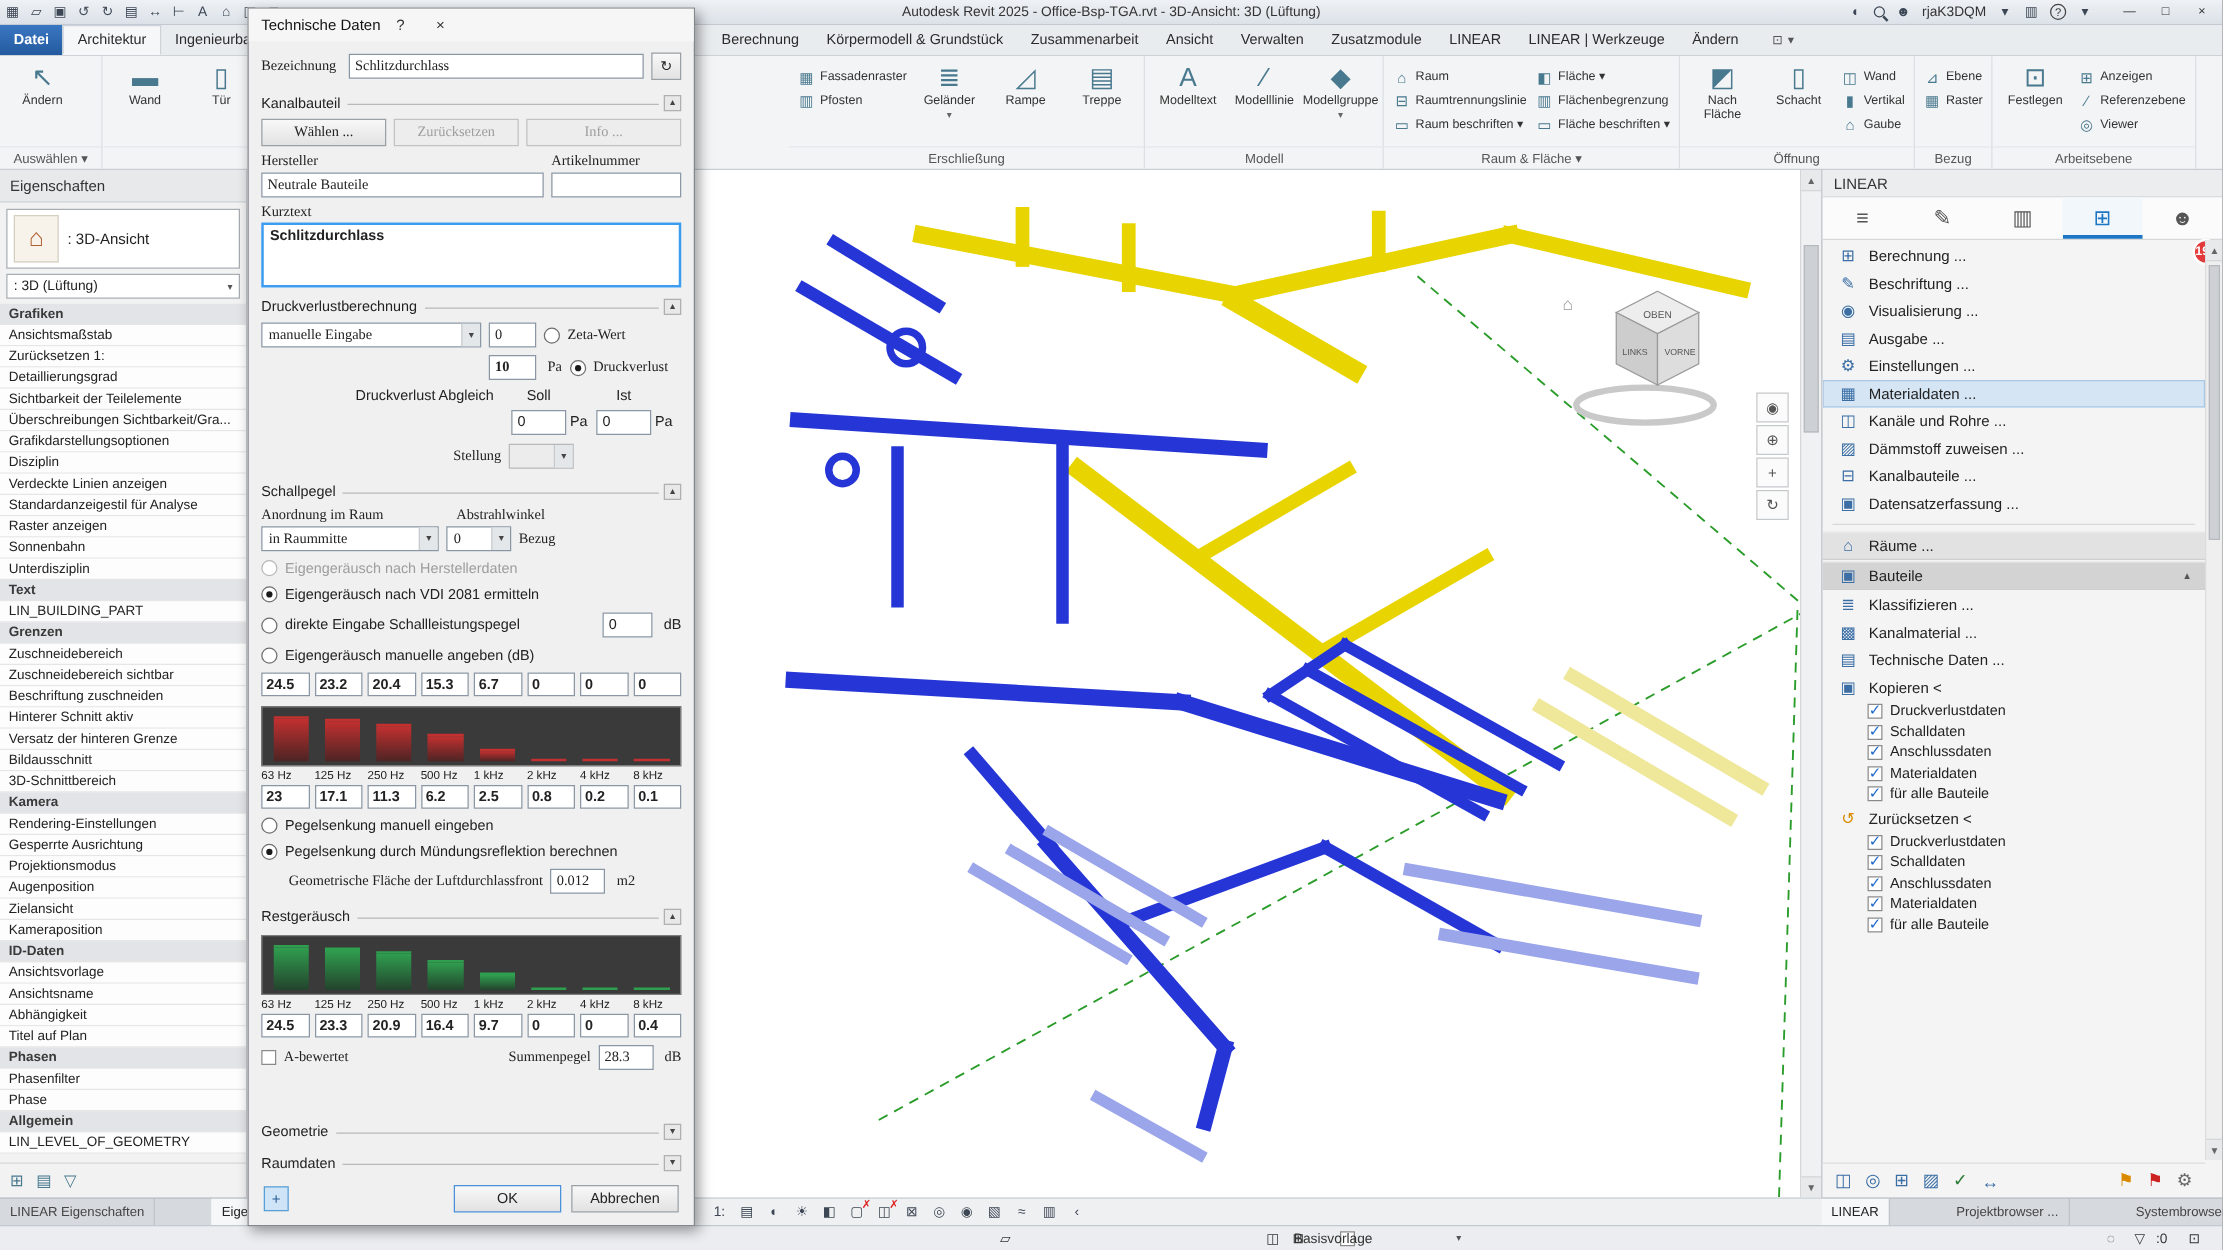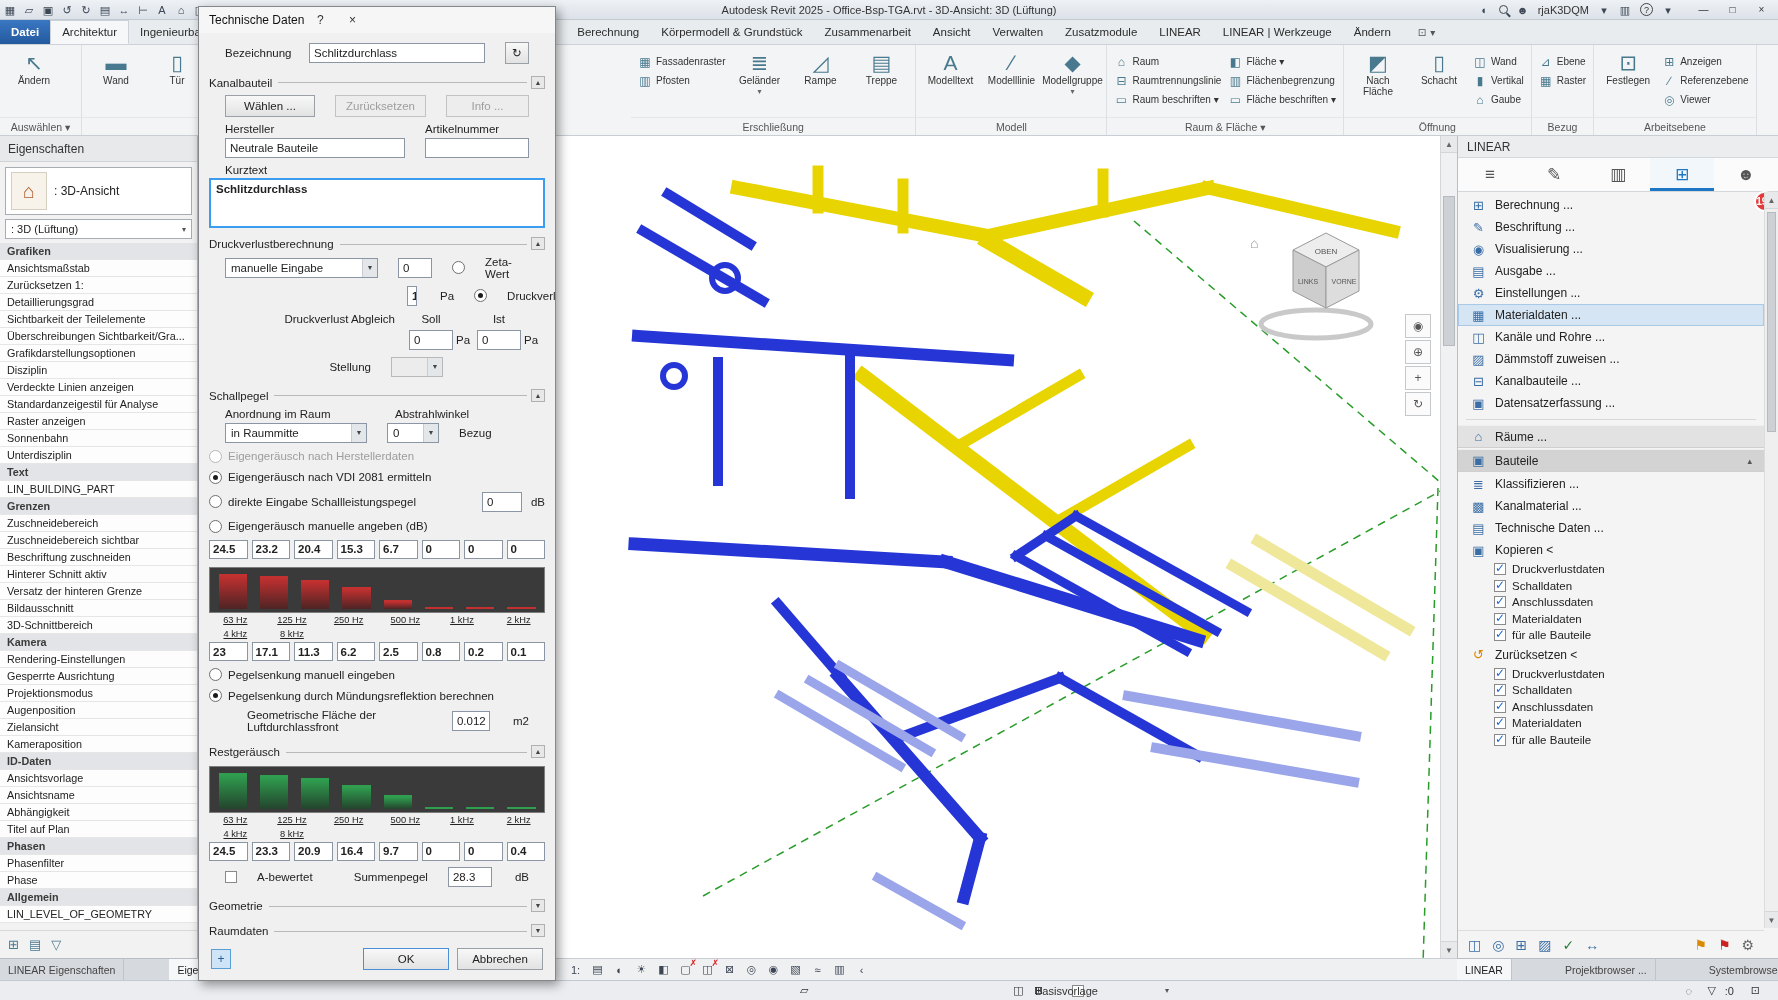--- a/index.html
+++ b/index.html
@@ -103,39 +103,39 @@
   #statusbar { position:absolute; left:0; top:980px; width:100%; height:20px; background:#ebedf0; border-top:1px solid #c3c9d1; font-size:11px; color:#333; }
   .sb-abs { position:absolute; top:0; height:19px; display:flex; align-items:center; gap:5px; }
 
   
   #dialog { position:absolute; left:198px; top:6px; width:358px; height:975px; background:#f0f0f0;
     border:1px solid #84888d; box-shadow:3px 4px 10px rgba(0,0,0,.4); display:flex; flex-direction:column; font-size:11.5px; z-index:50; }
   .dlg-title { height:26px; background:#f6f6f6; display:flex; align-items:center; padding-left:10px; font-size:12px; color:#111; flex:0 0 auto; }
   .dlg-tbtn { width:32px; height:26px; display:flex; align-items:center; justify-content:center; font-size:12px; color:#333; }
   .dlg-tbtn:first-of-type { margin-left:auto; }
   .dlg-body { flex:1; display:flex; flex-direction:column; padding:6px 10px 6px 10px; overflow:hidden; }
-  .frow { display:flex; align-items:center; gap:20px; margin:3px 16px; }
+  .frow { display:flex; align-items:center; gap:6px; margin:3px 0;font-family:Liberation Serif, serif; }
   .tbox { background:#fff; border:1px solid #8a96a3; height:20px; display:flex; align-items:center; padding:0 4px; overflow:hidden; white-space:nowrap; }
   .gridbox { height:19px; padding:0 3px;font-weight:bold; }
   .combo { background:#fff; border:1px solid #8a96a3; height:20px; display:flex; align-items:center; padding-left:5px; }
   .combo .car { margin-left:auto; width:15px; align-self:stretch; background:#e4e7ea; border-left:1px solid #c8ccd0; display:flex; align-items:center; justify-content:center; font-size:7px; color:#444; }
   .combo.disabled { background:#ececec; color:#999; border-color:#b9b9b9; }
   .btn { background:linear-gradient(#f8f8f8,#e2e2e2); border:1px solid #9aa0a6; height:22px; padding:0 10px;
     display:flex; align-items:center; justify-content:center; color:#222; }
   .btn.disabled { color:#9e9e9e; background:#ededed; border-color:#c2c2c2; }
   .sect-head { display:flex; align-items:center; gap:6px; height:18px; margin-top:7px; position:relative; padding-right:18px; color:#222; }
   .shline { flex:1; border-top:1px solid #b8b8b8; }
   .sarr { position:absolute; right:0; top:2px; width:14px; height:13px; background:#e8e8e8; border:1px solid #b0b0b0; font-size:7px; display:flex; align-items:center; justify-content:center; color:#444; }
   .radio { width:13px; height:13px; border:1px solid #6f6f6f; border-radius:50%; background:#fff; position:relative; flex:0 0 auto; }
   .radio.sel::after { content:""; position:absolute; inset:3px; background:#1b1b1b; border-radius:50%; }
   .radio.off { border-color:#b7b7b7; }
   .rrow { display:flex; align-items:center; gap:6px; margin:4px 0; }
   .rrow.disabled { color:#9d9d9d; }
   .grid8 { display:grid; grid-template-columns:repeat(8,1fr); gap:4px; margin:3px 0; }
-  .freq8 { display:grid; grid-template-columns:repeat(6,1fr); gap:4px; font-size:9.3px; text-align:center; color:#222; margin-top:2px;text-decoration:underline; }
+  .freq8 { display:grid; grid-template-columns:repeat(8,1fr); gap:4px; font-size:9.3px; color:#222; margin-top:2px; }
   .chart { height:48px; background:#3a3a3a; border:1px solid #7d7d7d; display:grid; grid-template-columns:repeat(8,1fr); gap:2px; padding:3px; margin-top:5px; }
   .ccell { display:flex; align-items:flex-end; justify-content:center; }
   .cbar { width:72%; }
   .textarea { background:#fff; border:2px solid #3b9cf0; height:52px; padding:3px 5px; font-weight:bold; margin-top:2px; }
   .abg { display:grid; grid-template-columns:1fr 44px 24px 44px 24px; align-items:center; row-gap:5px; margin:4px 0; }
   .abg .hd { text-align:center; }
   .unit { padding-left:3px; }
   .dlg-collapsed { margin-top:auto; }
   .dlg-foot { display:flex; align-items:center; gap:8px; padding:8px 2px 4px 2px; }
   .pin-tool { width:20px; height:20px; background:#cfe4f7; border:1px solid #5a9fd4; color:#2a6099; display:flex; align-items:center; justify-content:center; font-size:12px; }
@@ -704,21 +704,21 @@
       </div>
 
       <div class="sect-head">
         <span>Kanalbauteil</span>
           <span class="shline"></span>
         <span class="sarr">▲</span>
       </div>
       <div class="frow">
         <span class="btn" style="width:100px">Wählen ...</span>
         <span class="btn disabled" style="width:100px">Zurücksetzen</span>
-        <span class="btn disabled" style="width:92px">Info ...</span>
+        <span class="btn disabled" style="width:124px">Info ...</span>
       </div>
       <div class="frow" style="margin-bottom:0">
         <span style="flex:1">Hersteller</span>
         <span style="width:104px">Artikelnummer</span>
       </div>
       <div class="frow">
         <span class="tbox" style="flex:1">Neutrale Bauteile</span>
         <span class="tbox" style="width:104px"></span>
       </div>
       <div class="frow" style="margin-bottom:0">

